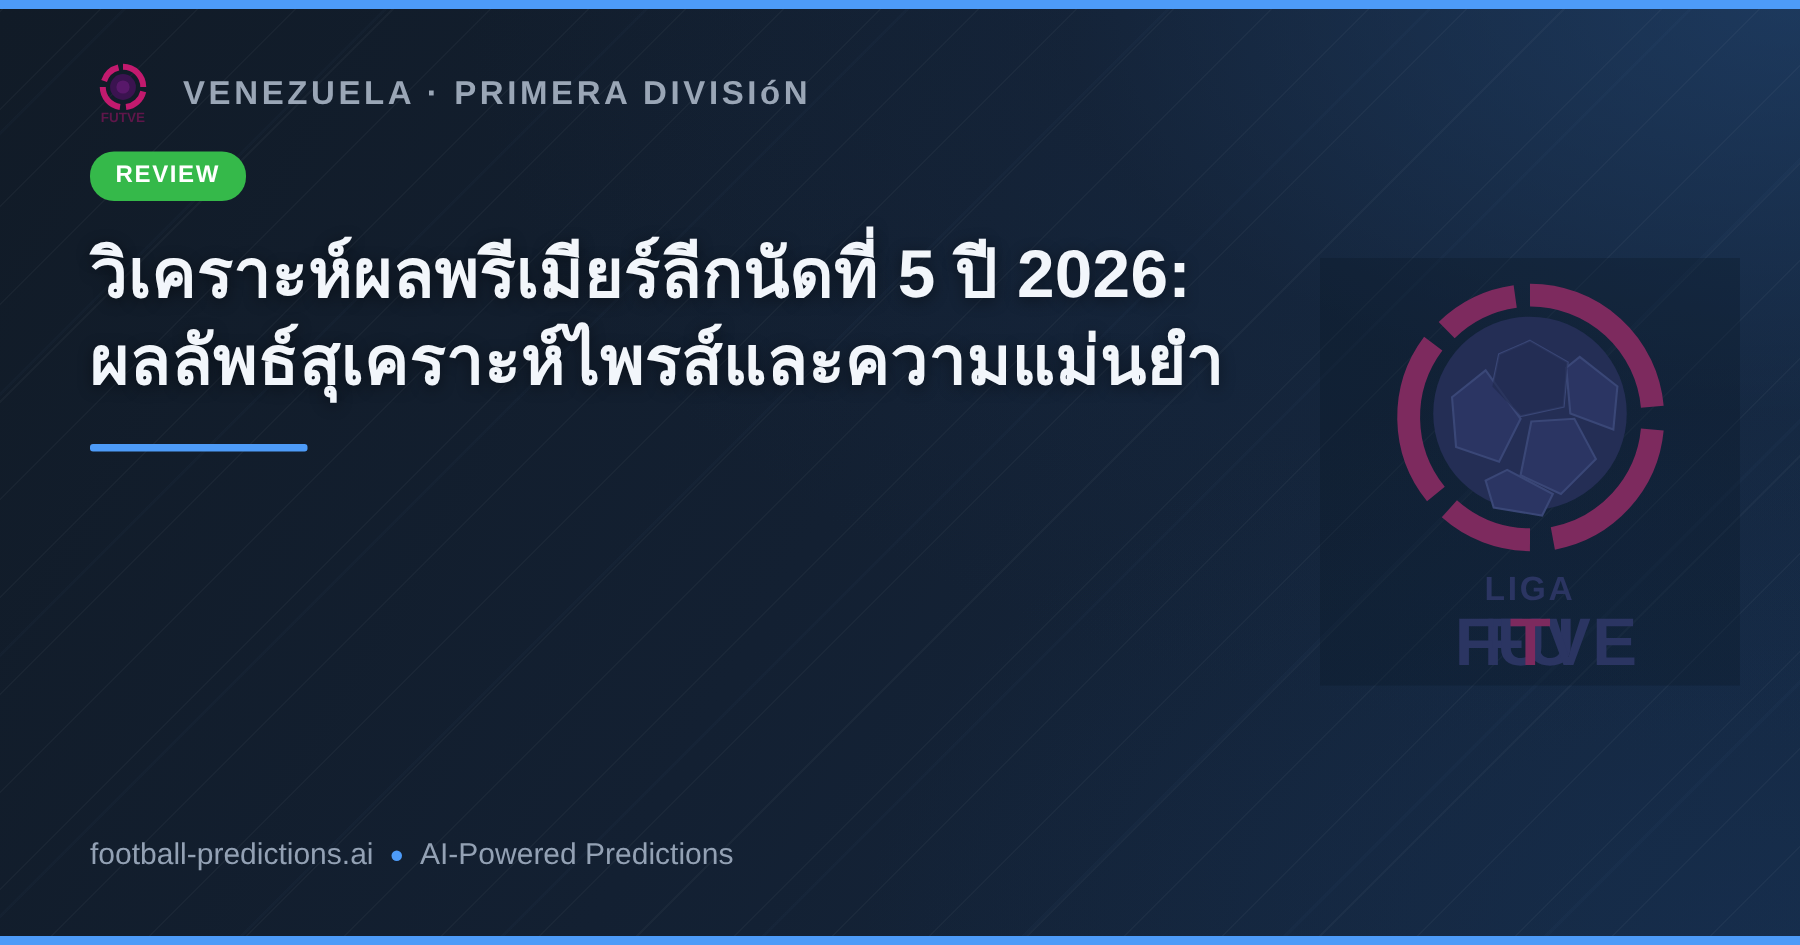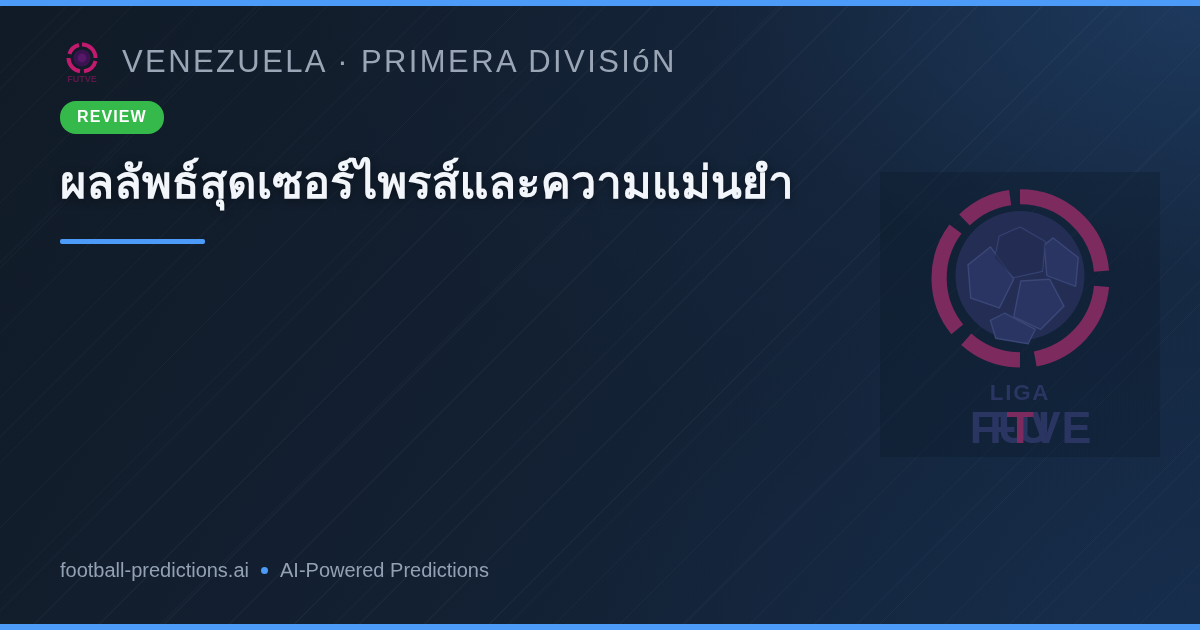--- a/index.html
+++ b/index.html
@@ -58,24 +58,24 @@
     left:60px; top:34px;
     width:800px;
   }
 
   .league-row {
     display:flex; align-items:center; gap:18px;
     height:56px;
   }
   .league-mark { width:44px; height:48px; flex:none; position:relative; }
   .league-name {
-    font-size:31px;
+    font-size:22px;
     letter-spacing:2.4px;
     color:#9aa6b6;
-    font-weight:400;
+    font-weight:700;
     white-space:nowrap;
   }
 
   .badge {
     display:inline-block;
     margin-top:11px;
     padding:7px 17px 8px;
     background:#35b94a;
     color:#ffffff;
     font-size:16px;
@@ -154,21 +154,22 @@
           <circle cx="22" cy="20" r="4.4" fill="#5e1a6e" opacity=".85"></circle>
           <text x="22" y="43.5" font-family="Liberation Sans, sans-serif" font-size="9" font-weight="bold" fill="#6d1650" text-anchor="middle" opacity=".85">FUTVE</text>
         </svg>
       </span>
       <span class="league-name">VENEZUELA · PRIMERA DIVISIóN</span>
     </div>
 
     <span class="badge">REVIEW</span>
 
     <div class="headline">
-      <div>ผลลัพธ์สุดเซอร์ไพรส์และความแม่นยำ</div>
+      <div>วิเคราะห์ผลพรีเมียร์ลีกนัดที่ 5 ปี 2026:</div>
+      <div>ผลลัพธ์สุเคราะห์ไพรส์และความแม่นยำ</div>
     </div>
 
     <div class="accent-bar"></div>
   </div>
 
   <div class="footer">
     <span>football-predictions.ai</span>
     <span class="dot"></span>
     <span>AI-Powered Predictions</span>
   </div>

